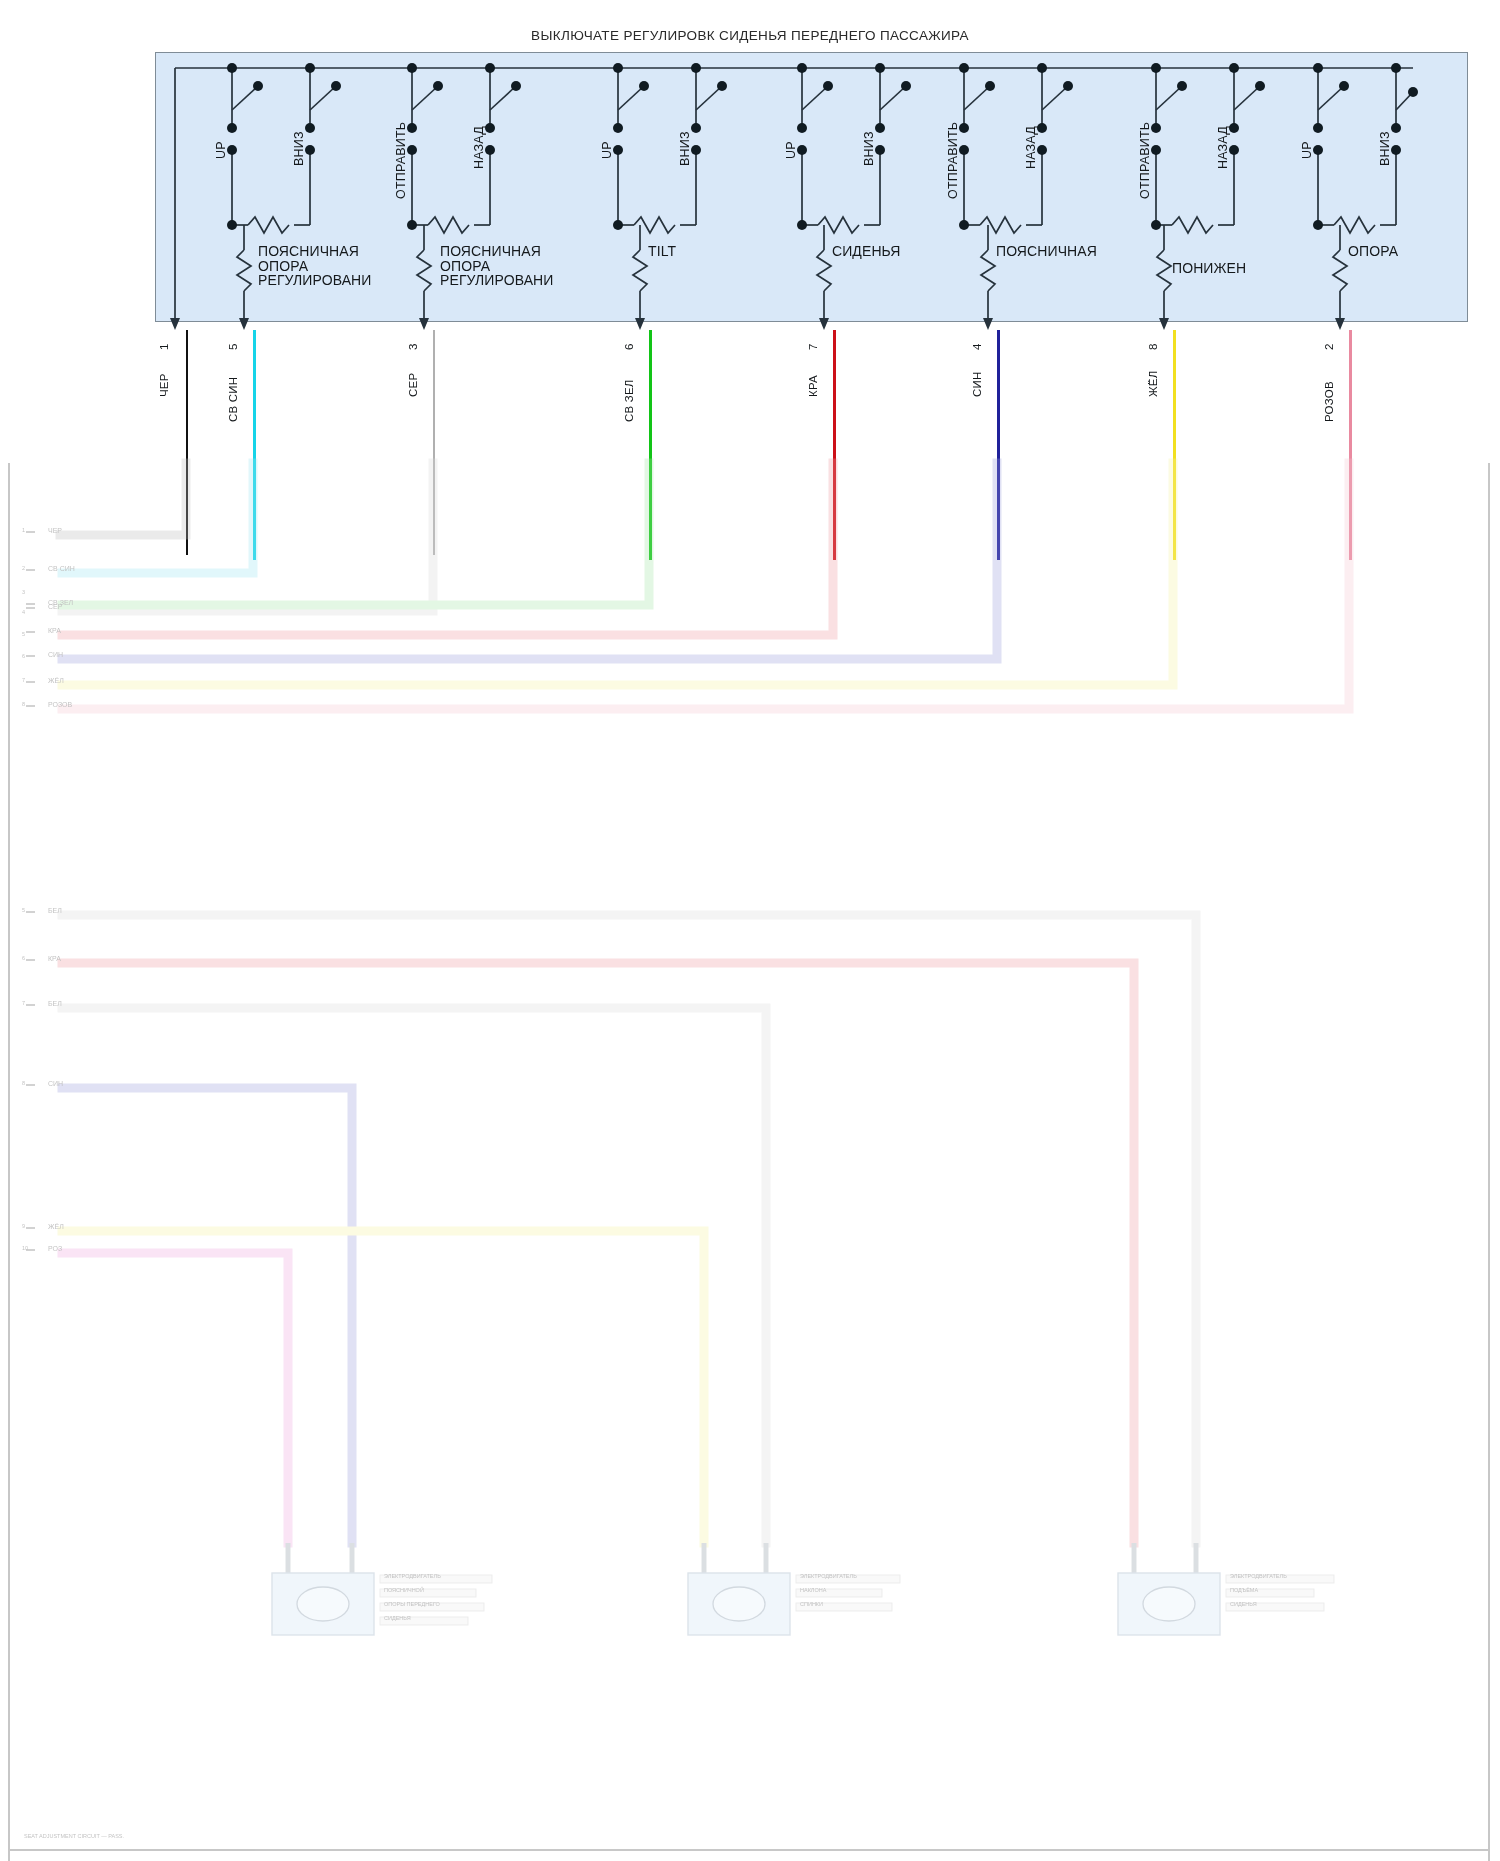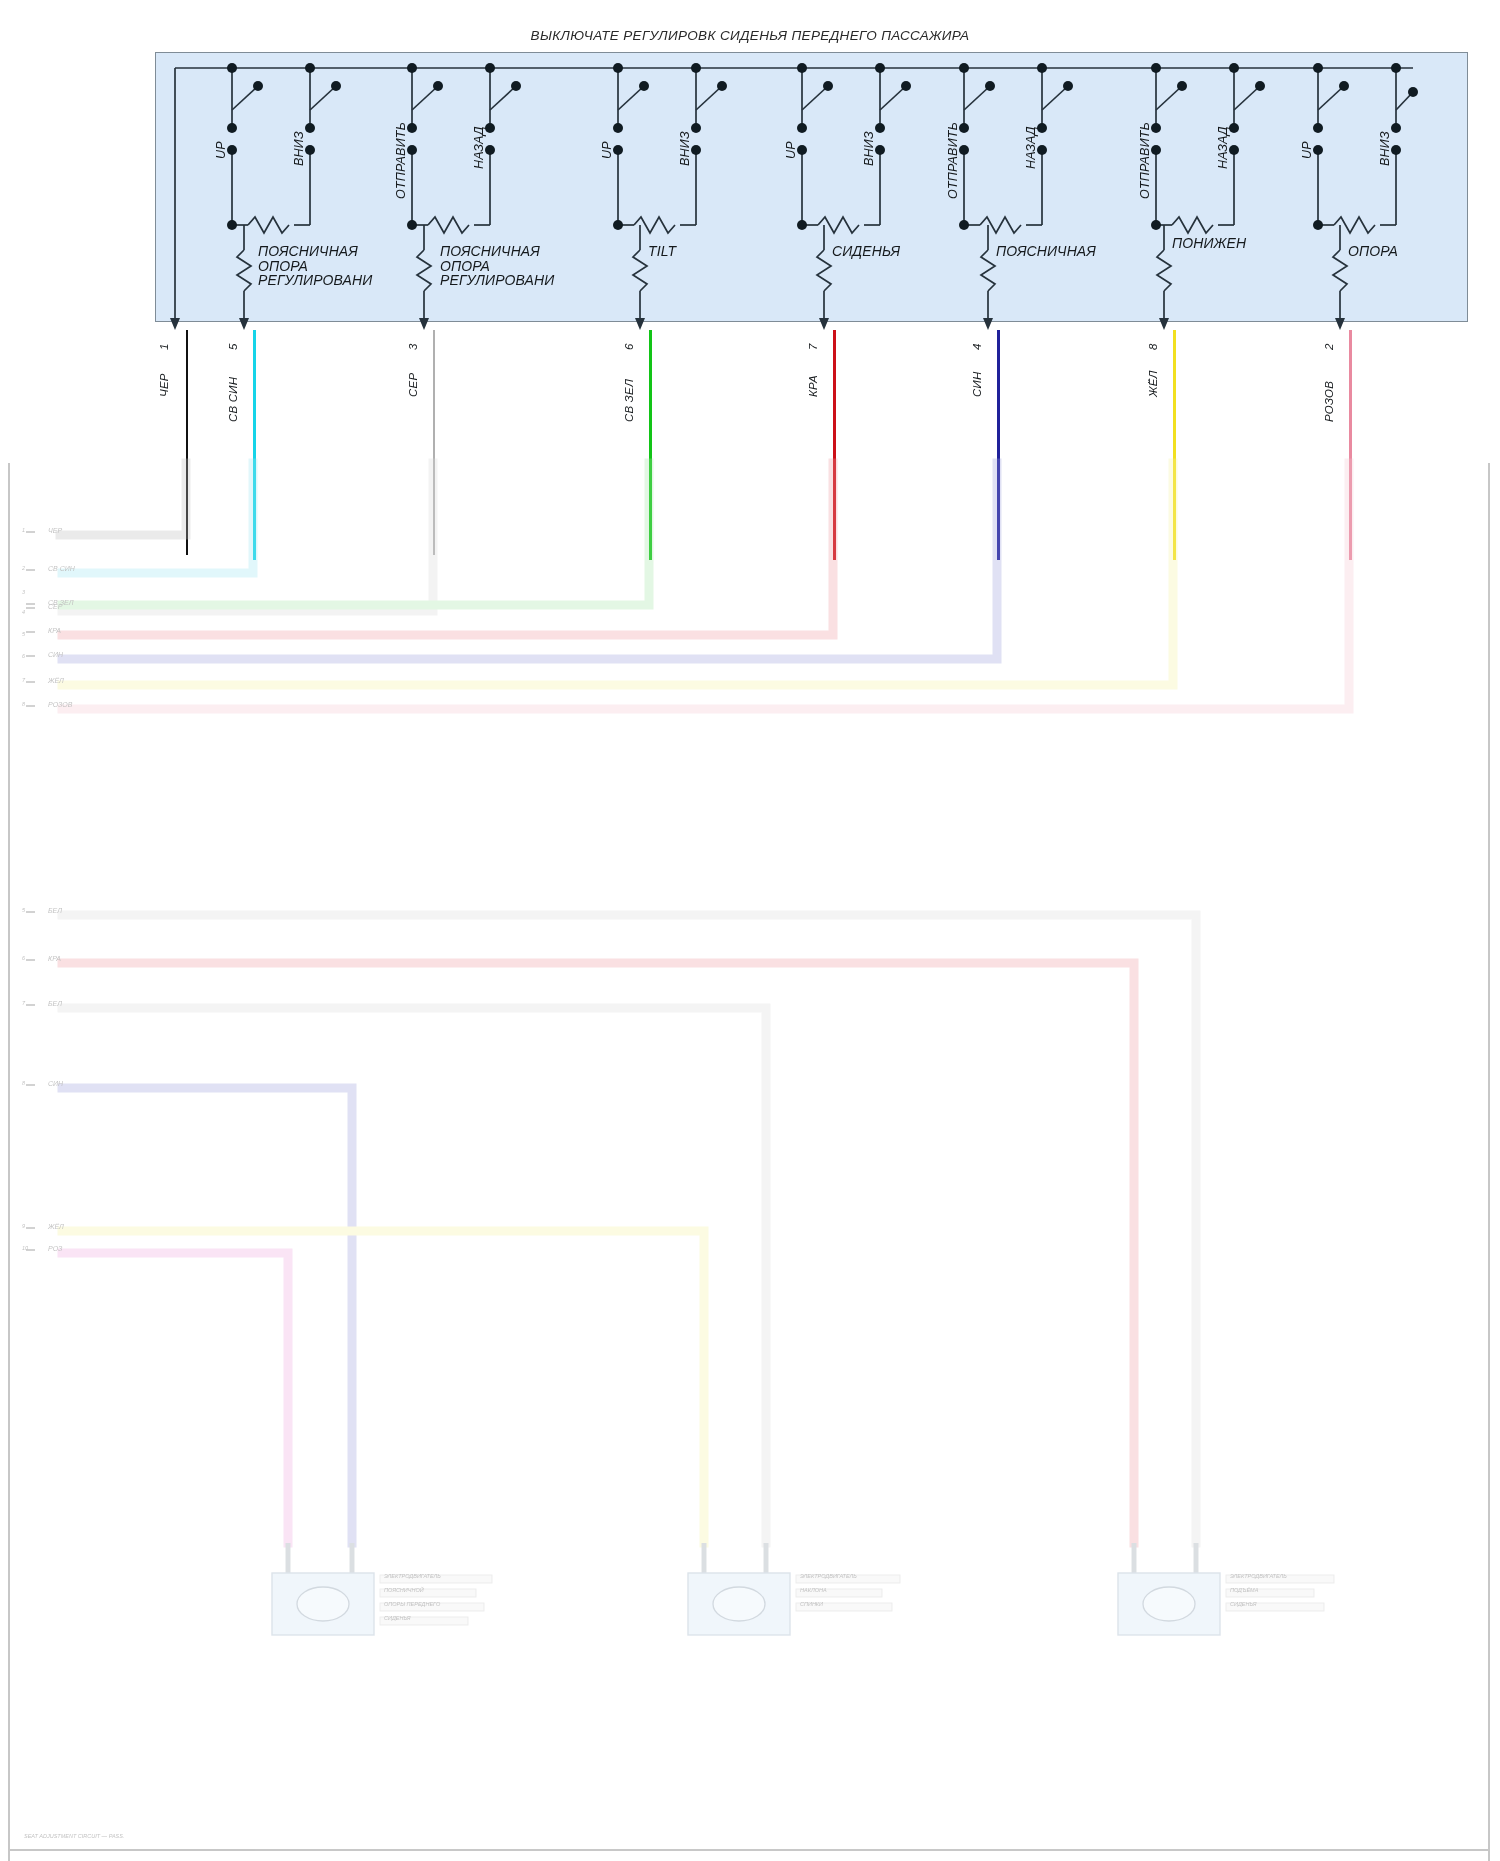--- a/index.html
+++ b/index.html
@@ -1,19 +1,19 @@
 <!DOCTYPE html>
 <html><head>
 <meta charset="utf-8">
 <style>
   html,body{margin:0;padding:0;background:#ffffff;}
   body{width:1500px;height:1861px;position:relative;overflow:hidden;
        font-family:"Liberation Sans",sans-serif;color:#1b1b1b;}
 
-  #sheet{position:absolute;left:0;top:0;width:1500px;height:1813px;font-style:italic;}
+  #sheet{position:absolute;left:0;top:0;width:1500px;height:1813px;}
 
   
   .title{position:absolute;left:0;top:28px;width:1500px;text-align:center;
          font-size:13.5px;letter-spacing:.35px;color:#2a2a2a;white-space:nowrap;}
 
   
   .panel{position:absolute;left:155px;top:52px;width:1313px;height:270px;
          background:#d9e8f8;border:1.6px solid #7f8c97;box-sizing:border-box;}
 
   
@@ -255,21 +255,21 @@
     <div>РЕГУЛИРОВАНИ</div>
   </div>
   <div class="flabel" style="left:440px;top:244px;">
     <div>ПОЯСНИЧНАЯ</div>
     <div>ОПОРА</div>
     <div>РЕГУЛИРОВАНИ</div>
   </div>
   <div class="flabel" style="left:648px;top:244px;">TILT</div>
   <div class="flabel" style="left:832px;top:244px;">СИДЕНЬЯ</div>
   <div class="flabel" style="left:996px;top:244px;">ПОЯСНИЧНАЯ</div>
-  <div class="flabel" style="left:1172px;top:236px;text-align:center;">ПОНИЖЕН</div>
+  <div class="flabel" style="left:1172px;top:261px;text-align:center;">ПОНИЖЕН</div>
   <div class="flabel" style="left:1348px;top:244px;">ОПОРА</div>
 
   <div class="pinnum" style="left:170px;top:338px;">1</div>
   <div class="pinnum" style="left:239px;top:338px;">5</div>
   <div class="pinnum" style="left:419px;top:338px;">3</div>
   <div class="pinnum" style="left:635px;top:338px;">6</div>
   <div class="pinnum" style="left:819px;top:338px;">7</div>
   <div class="pinnum" style="left:983px;top:338px;">4</div>
   <div class="pinnum" style="left:1159px;top:338px;">8</div>
   <div class="pinnum" style="left:1335px;top:338px;">2</div>

